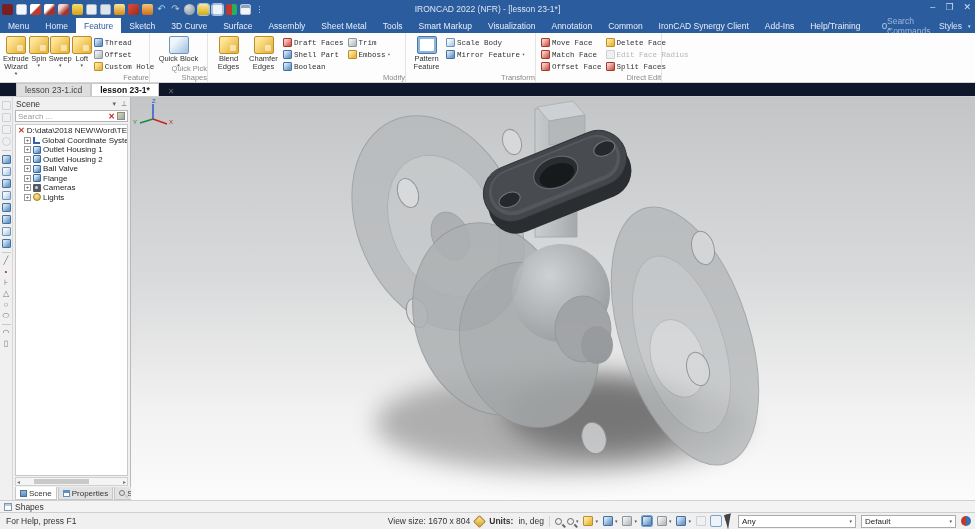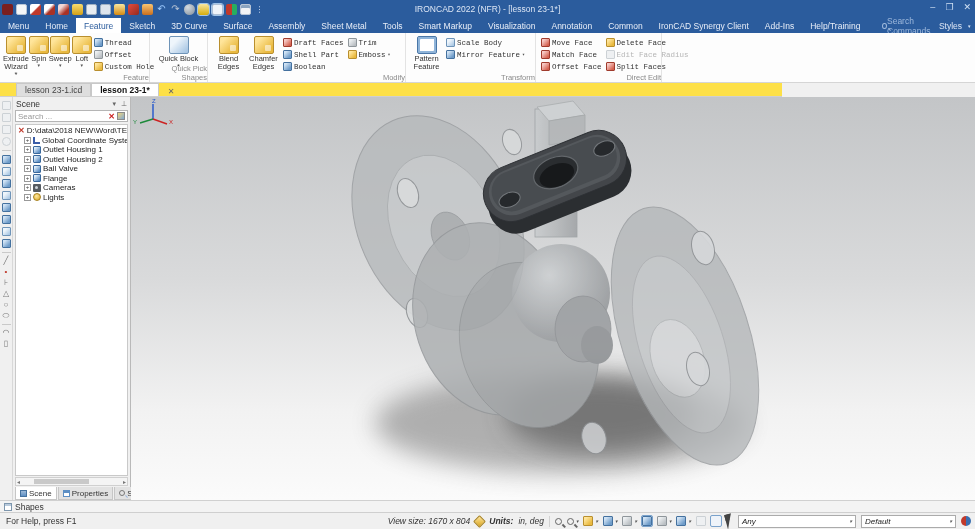--- a/index.html
+++ b/index.html
@@ -42,21 +42,21 @@
   .i-gold { background:linear-gradient(135deg,#ffe59a 20%,#e9b93f 80%); border:1px solid #b98f2e; }
   .i-blue { background:linear-gradient(135deg,#cfe2f4 20%,#6f9cc9 80%); border:1px solid #44719f; }
   .i-lblue { background:linear-gradient(135deg,#eef5fb 30%,#a9c7e4 90%); border:1px solid #6f94b8; }
   .i-gray { background:linear-gradient(135deg,#eceff1 20%,#b9bec2 85%); border:1px solid #8f969b; }
   .i-red { background:linear-gradient(135deg,#f6c9c4 20%,#d4604f 85%); border:1px solid #a03b2d; }
   .i-pale { background:#eef0f2; border:1px solid #ccd1d5; }
   .i-pattern { background:#fff; border:1px solid #4a77a8; box-shadow:inset 2px 2px 0 #8fb4d9, inset -2px -2px 0 #8fb4d9; }
   .bigicon.i-gold::after, .bigicon.i-blue::after { content:""; position:absolute; right:2px; bottom:2px; width:6px; height:6px; background:rgba(255,255,255,.55); border-radius:1px; }
 
   
-  .doctabs { position:absolute; left:0; top:83px; width:782px; height:14px; background:#fde047; border-bottom:1px solid #cfcfcf; display:flex; align-items:flex-end; padding-left:16px; }
+  .doctabs { position:absolute; left:0; top:83px; width:975px; height:14px; background:#0f172a; border-bottom:1px solid #cfcfcf; display:flex; align-items:flex-end; padding-left:16px; }
   .dtab { padding:1px 8px; font-size:8.5px; color:#444; border:1px solid #c8c8c8; border-bottom:none; background:#dedede; height:13px; display:flex; align-items:center; }
   .dtab.active { background:#ffffff; font-weight:bold; color:#111; }
   .dtab-close { margin-left:6px; color:#666; font-size:8px; padding:0 3px; }
 
   
   .main { position:absolute; left:0; top:97px; width:975px; height:403px; display:flex; }
   .leftrail { width:13px; background:#f0f0f0; border-right:1px solid #d8d8d8; display:flex; flex-direction:column; align-items:center; padding-top:4px; gap:3px; }
   .rail-ic { width:9px; height:9px; border-radius:1px; }
   .rail-sep { width:9px; height:1px; background:#c9c9c9; margin:1px 0; }
   .rail-glyph { font-size:8px; color:#777; line-height:8px; }
@@ -94,21 +94,21 @@
   .triad { position:absolute; left:8px; bottom:14px; }
 
   
   .shapesbar { position:absolute; left:0; top:500px; width:975px; height:12px; background:#f3f3f3; border-top:1px solid #d0d0d0; display:flex; align-items:center; gap:3px; padding-left:4px; }
   .shapes-ic { width:8px; height:8px; border:1px solid #7d96ad; background:#fff; box-shadow:inset 0 2px 0 #b9cbdd; }
   .shapesbar .slbl { font-size:8.5px; color:#333; }
 
   
   .statusbar { position:absolute; left:0; top:512px; width:975px; height:17px; background:#f0f0f0; border-top:1px solid #cfcfcf; display:flex; align-items:center; font-size:8.5px; color:#333; }
   .sb-left { padding-left:6px; }
-  .sb-right { margin-left:auto; display:flex; align-items:center; gap:5px; padding-right:4px;font-style:italic; }
+  .sb-right { margin-left:auto; display:flex; align-items:center; gap:5px; padding-right:4px; }
   .sb-sep { width:1px; height:11px; background:#d2d2d2; }
   .sb-ic { width:10px; height:10px; border-radius:1px; }
   .sb-ic.sel { outline:1px solid #7aa2cc; background-color:#dbe9f7; }
   .sb-caret { font-size:5px; color:#555; margin-left:-3px; }
   .sb-dd { background:#fff; border:1px solid #ababab; height:13px; display:flex; align-items:center; padding:0 3px; gap:4px; }
   .sb-dd .ddv { font-size:8px; color:#222; }
   .sb-dd .dda { font-size:5px; color:#555; }
   .sb-mag { width:7px; height:7px; border:1.5px solid #666; border-radius:50%; position:relative; }
   .sb-mag::after { content:""; position:absolute; left:6px; top:6px; width:4px; height:1.5px; background:#666; transform:rotate(45deg); }
   .cursor-tri { width:0; height:0; border-left:4px solid #444; border-right:3px solid transparent; border-bottom:9px solid transparent; border-top:6px solid #444; transform:rotate(-15deg); }

